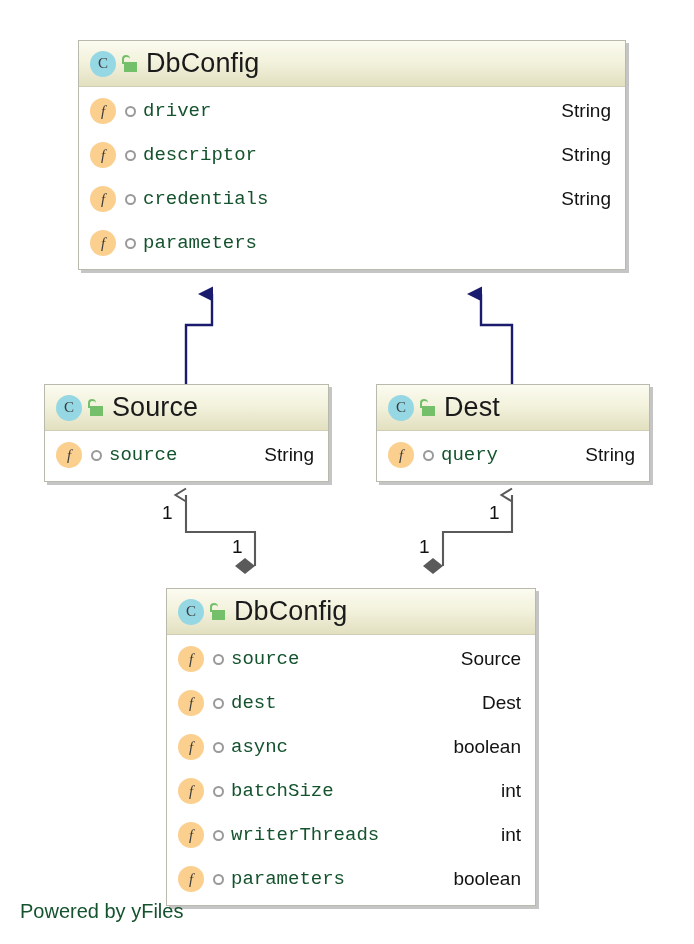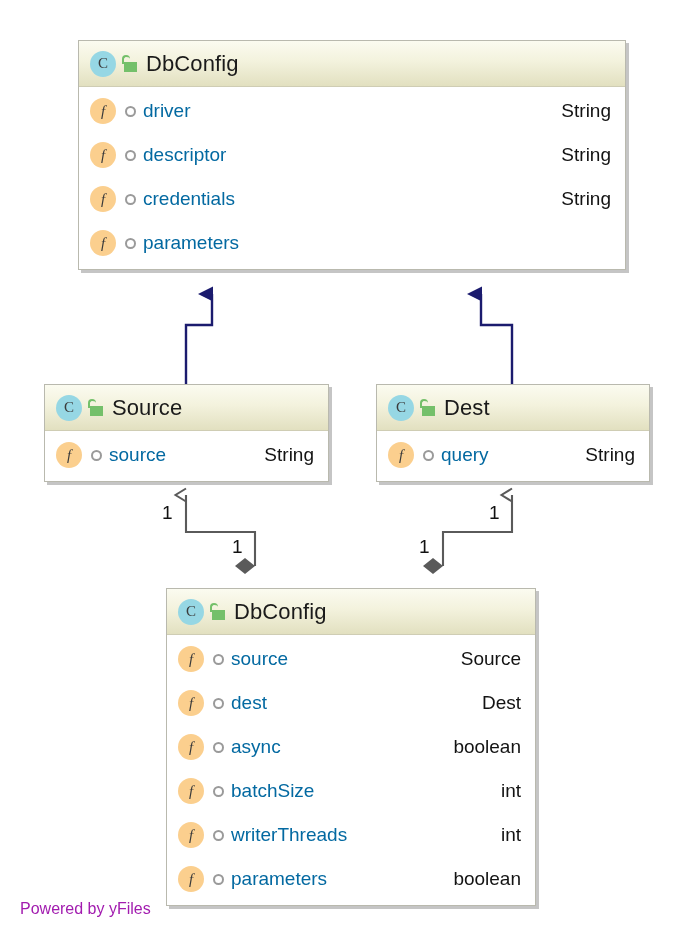--- a/index.html
+++ b/index.html
@@ -40,42 +40,43 @@
   .uml-header {
     display: flex;
     align-items: center;
     height: 46px;
     padding-left: 11px;
     box-sizing: border-box;
     background: linear-gradient(to bottom, #fbfbf0 0%, #f3f2dd 45%, #e2e0c0 100%);
     border-bottom: 1px solid #cfcdb4;
   }
   .uml-title {
-    font-size: 22px;
+    font-size: 27px;
     color: #1a1a1a;
     margin-left: 9px;
     letter-spacing: 0.1px;
     white-space: nowrap;
   }
   .uml-attrs {
     padding: 2px 0 4px 0;
     background: #ffffff;
   }
   .uml-row {
     display: flex;
     align-items: center;
     height: 44px;
     padding: 0 14px 0 11px;
     box-sizing: border-box;
   }
   .uml-name {
     font-size: 19px;
-    color: #0369a1;
+    color: #14532d;
     margin-left: 7px;
     white-space: nowrap;
+    font-family: Liberation Mono, monospace;
   }
   .uml-type {
     font-size: 19px;
     color: #131313;
     margin-left: auto;
     white-space: nowrap;
   }
 
   
   .badge {
@@ -142,22 +143,22 @@
   .mult-label {
     position: absolute;
     font-size: 19px;
     color: #111111;
     font-family: "Liberation Sans", sans-serif;
   }
 
   
   .watermark {
     position: absolute;
-    font-size: 16px;
-    color: #a21caf;
+    font-size: 20px;
+    color: #14532d;
     white-space: nowrap;
   }
 </style>
 </head>
 <body>
 
 <div id="canvas">
 
   <svg id="edges" viewBox="0 0 694 944" width="694" height="944">
     <defs>

